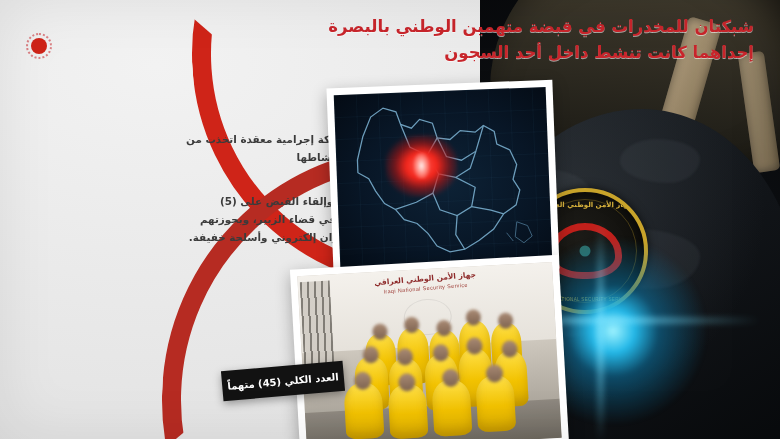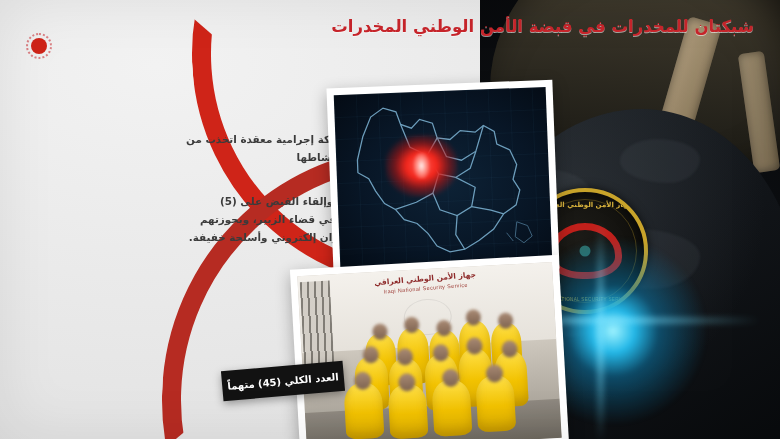--- a/index.html
+++ b/index.html
@@ -237,21 +237,22 @@
 
   <div class="red-arc-top"></div>
   <div class="red-arc-bottom"></div>
 
   <div class="corner-mark">
     <div class="ring"></div>
     <div class="blob"></div>
   </div>
 
   <div class="headline">
-    <div>شبكتان للمخدرات في قبضة الأمن الوطني المخدرات</div>
+    <div>شبكتان للمخدرات في قبضة متهمين الوطني بالبصرة</div>
+    <div>إحداهما كانت تنشط داخل أحد السجون</div>
   </div>
 
   <div class="bullets">
     <div class="bullet">
       <div class="dot"></div>
       <div class="btext">تمكن جهازنا من كشف شبكة إجرامية معقدة اتخذت من داخل أحد السجون مكاناً لنشاطها</div>
     </div>
     <div class="bullet">
       <div class="dot"></div>
       <div class="btext">تفكيك خيوط شبكة أخرى وإلقاء القبض على (5) متهمين بالجرم المشهود في قضاء الزبير، وبحوزتهم كميات من المخدرات وميزان إلكتروني وأسلحة خفيفة.</div>

